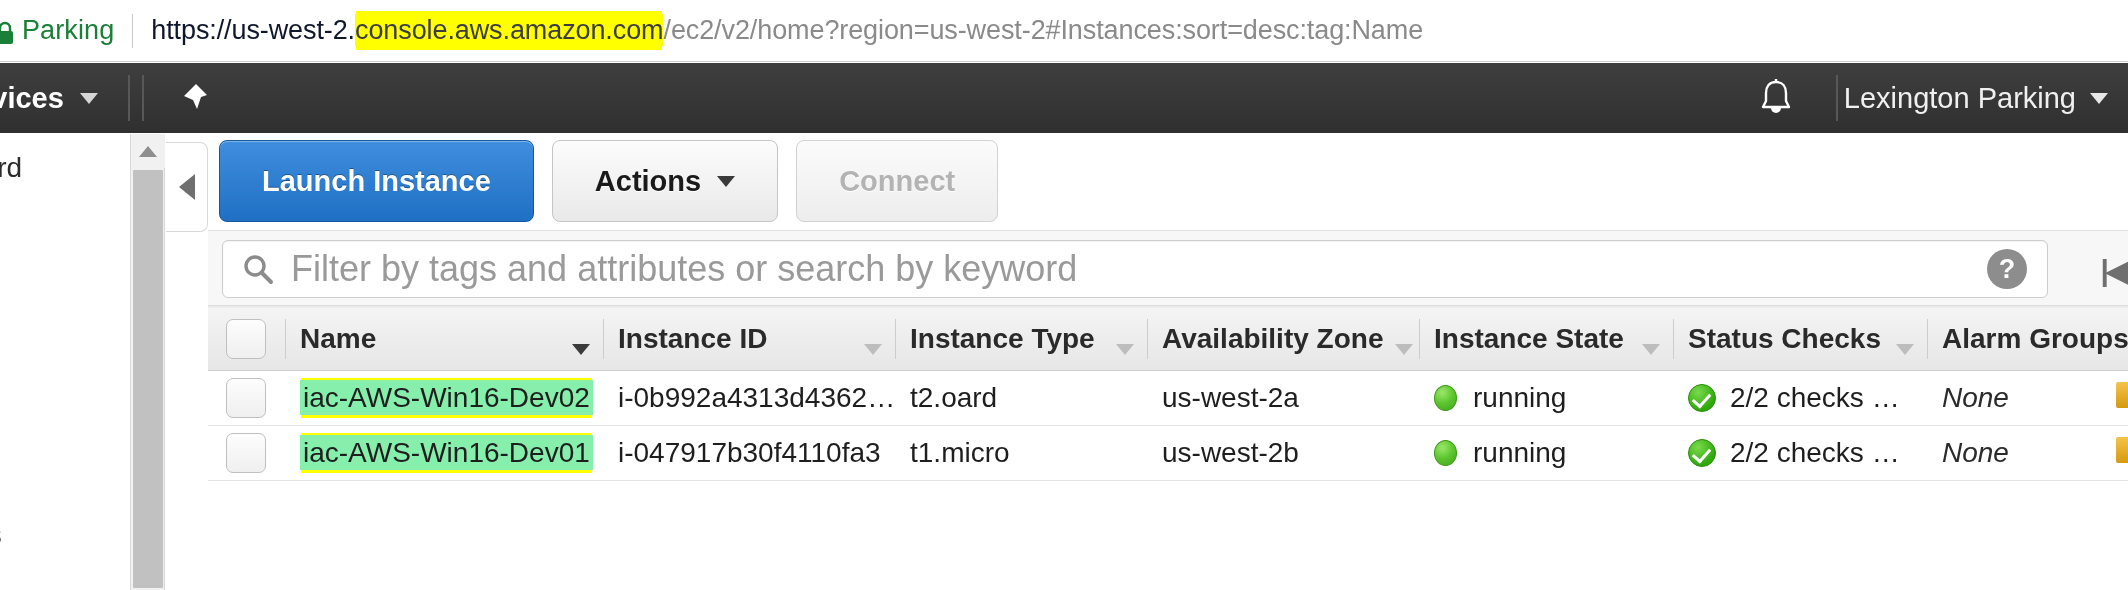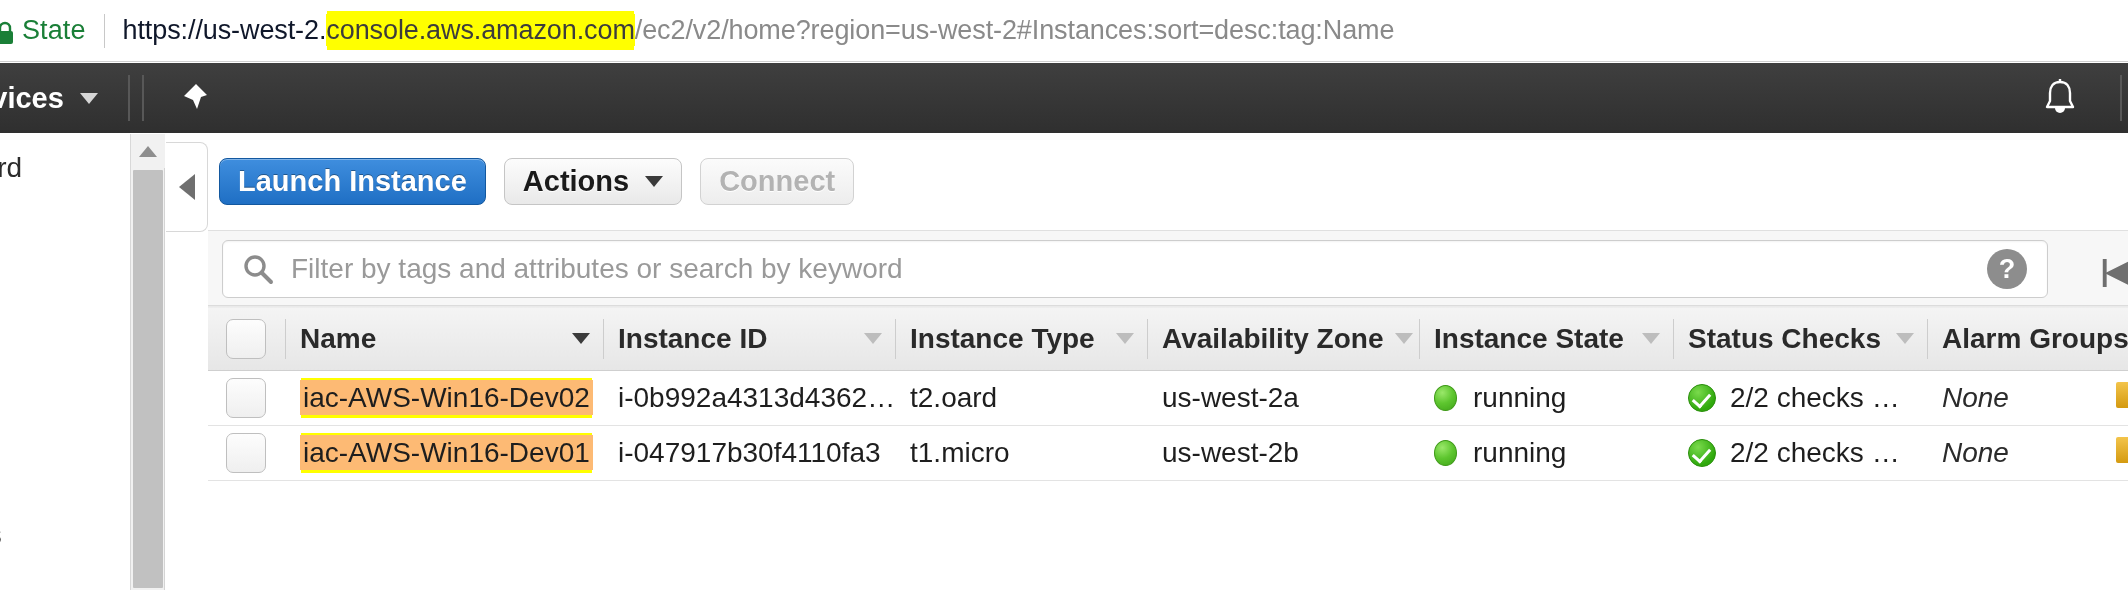--- a/index.html
+++ b/index.html
@@ -209,28 +209,28 @@
   
   .toolbar {
     position: absolute;
     top: 14px; left: 11px;
     height: 66px;
     display: flex;
     align-items: center;
     gap: 18px;
   }
   .btn {
-    height: 47px;
+    height: 82px;
     border-radius: 8px;
     font-size: 29px;
     font-weight: bold;
     display: flex;
     align-items: center;
     justify-content: center;
-    padding: 0 18px;
+    padding: 0 42px;
     white-space: nowrap;
   }
   .btn-primary {
     background: linear-gradient(to bottom, #3f8ede 0%, #1f6fc4 100%);
     border: 1px solid #13589f;
     color: #ffffff;
     text-shadow: 0 -1px 0 rgba(0,0,0,.35);
     box-shadow: inset 0 1px 0 rgba(255,255,255,.35);
   }
   .btn-disabled {
@@ -267,21 +267,21 @@
     height: 58px;
     background: #ffffff;
     border: 1px solid #cdcdcd;
     border-radius: 6px;
     display: flex;
     align-items: center;
     box-shadow: inset 0 1px 2px rgba(0,0,0,.05);
   }
   .search-icon { margin: 0 16px 0 18px; flex: 0 0 auto; display:flex; }
   .filter-placeholder {
-    font-size: 28px;
+    font-size: 36px;
     color: #9a9a9a;
     flex: 1 1 auto;
     white-space: nowrap;
   }
   .help-icon {
     flex: 0 0 auto;
     margin-right: 20px;
     width: 40px; height: 40px;
     border-radius: 50%;
     background: #8d8d8d;
@@ -317,21 +317,21 @@
     height: 64px;
     font-size: 28px;
     font-weight: bold;
     color: #2a2a2a;
     text-align: left;
     padding: 0 0 0 14px;
     position: relative;
     white-space: nowrap;
     overflow: hidden;
   }
-  .th-inner { display: flex; align-items: center; justify-content: space-between; padding-right: 14px; }
+  .th-inner { display: flex; align-items: flex-end; justify-content: space-between; padding-right: 14px; }
   .th-caret {
     width: 0; height: 0;
     border-left: 9px solid transparent;
     border-right: 9px solid transparent;
     border-top: 11px solid #3b3b3b;
     flex: 0 0 auto;
     margin-left: 12px;
   }
   .th-caret.dim { border-top-color: #bdbdbd; }
   .th-div {
@@ -353,21 +353,21 @@
   .col-check { width: 78px; }
   .cb {
     width: 40px; height: 40px;
     border: 1px solid #bfbfbf;
     border-radius: 7px;
     background: linear-gradient(to bottom, #fdfdfd, #efefef);
     display: block;
     margin-left: 4px;
   }
   .hl-cell {
-    background: #fdba74;
+    background: #86efac;
     padding: 2px 3px;
     box-shadow: 0 4px 0 -1px #ffff00, 0 -3px 0 -1px #ffff00;
   }
   .state-cell { display: flex; align-items: center; }
   .dot-green {
     width: 23px; height: 26px;
     border-radius: 50%;
     background: radial-gradient(circle at 35% 28%, #9ae86a 0%, #5ec62f 48%, #3fa518 100%);
     border: 1px solid #3f9a18;
     margin-right: 16px;
@@ -404,21 +404,21 @@
 </head>
 <body>
 
 <div class="omnibox">
   <span class="omni-lock">
     <svg width="22" height="26" viewBox="0 0 22 26">
       <path d="M6 11V8a5 5 0 0 1 10 0v3" fill="none" stroke="#1a7f37" stroke-width="2.4"></path>
       <rect x="3" y="11" width="16" height="13" rx="2" fill="#1a7f37"></rect>
     </svg>
   </span>
-  <span class="secure-label">State</span>
+  <span class="secure-label">Parking</span>
   <span class="omni-divider"></span>
   <span class="url"><span class="dark">https://us-west-2.</span><span class="hl">console.aws.amazon.com</span><span class="dim">/ec2/v2/home?region=us-west-2#Instances:sort=desc:tag:Name</span></span>
 </div>
 
 <div class="awsnav">
   <div class="nav-item first">
     <span>rvices</span>
     <span class="caret-down"></span>
   </div>
   <div class="nav-sep"></div>
@@ -430,20 +430,24 @@
   </div>
   <div class="nav-spacer"></div>
   <div class="bell-icon">
     <svg width="40" height="44" viewBox="0 0 40 44">
       <path d="M20 6 C13 6 10 11 10 17 v8 l-3 6 h26 l-3 -6 v-8 C30 11 27 6 20 6 Z" fill="none" stroke="#ffffff" stroke-width="2.4" stroke-linejoin="round"></path>
       <path d="M20 3 v4" stroke="#ffffff" stroke-width="2.4"></path>
       <path d="M15 32 a5 5 0 0 0 10 0" fill="#ffffff"></path>
     </svg>
   </div>
   <div class="nav-sep"></div>
+  <div class="acct">
+    <span>Lexington Parking</span>
+    <span class="caret-down"></span>
+  </div>
 </div>
 
 <div class="page">
 
   <div class="leftnav">
     <div class="leftnav-item ln-dashboard">oard</div>
     <div class="leftnav-item ln-requests">sts</div>
   </div>
 
   <div class="vscroll">

